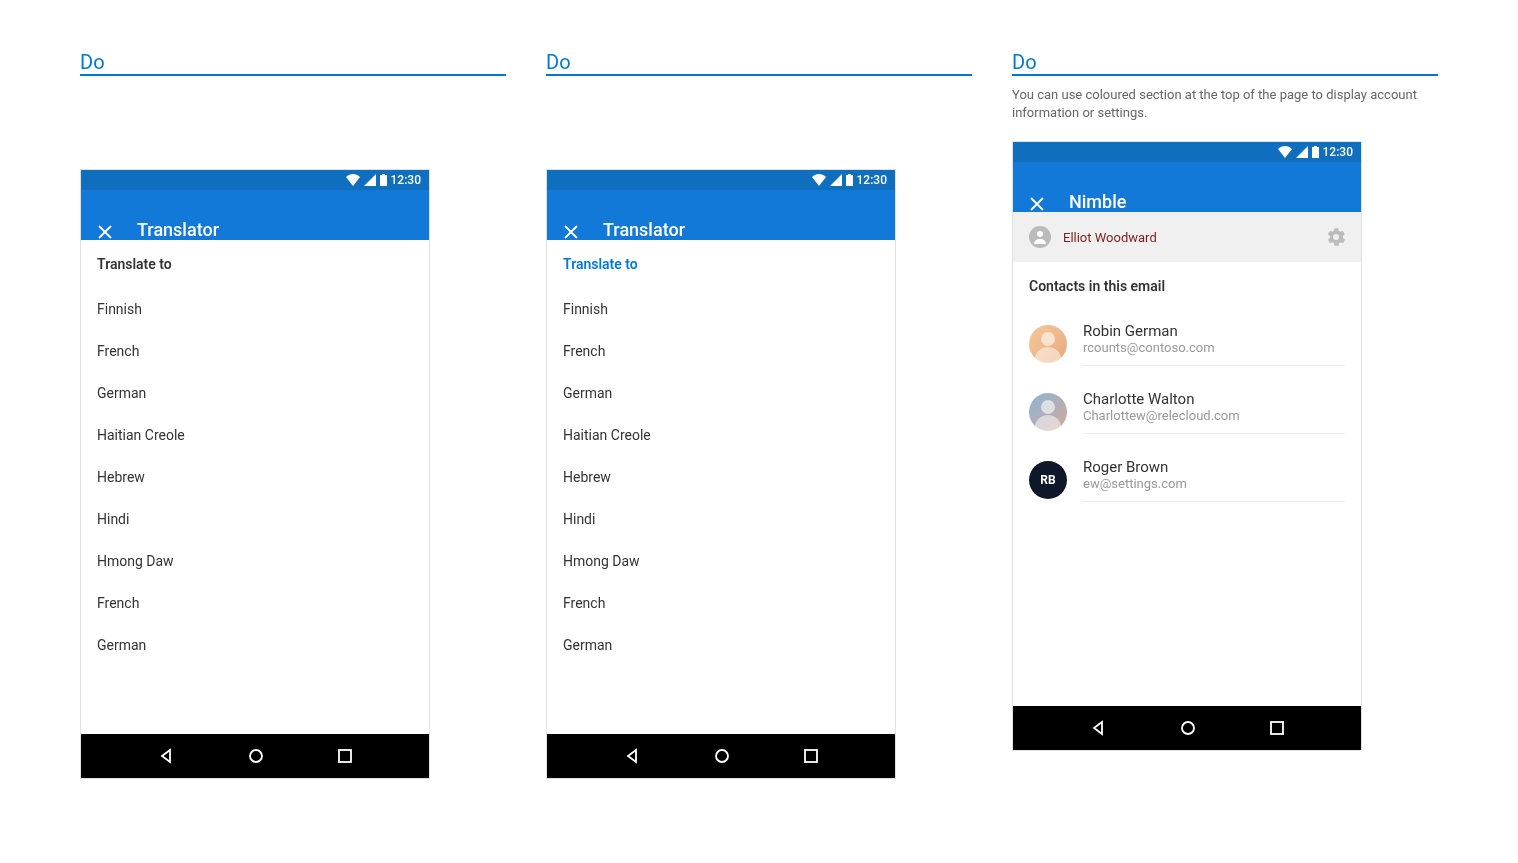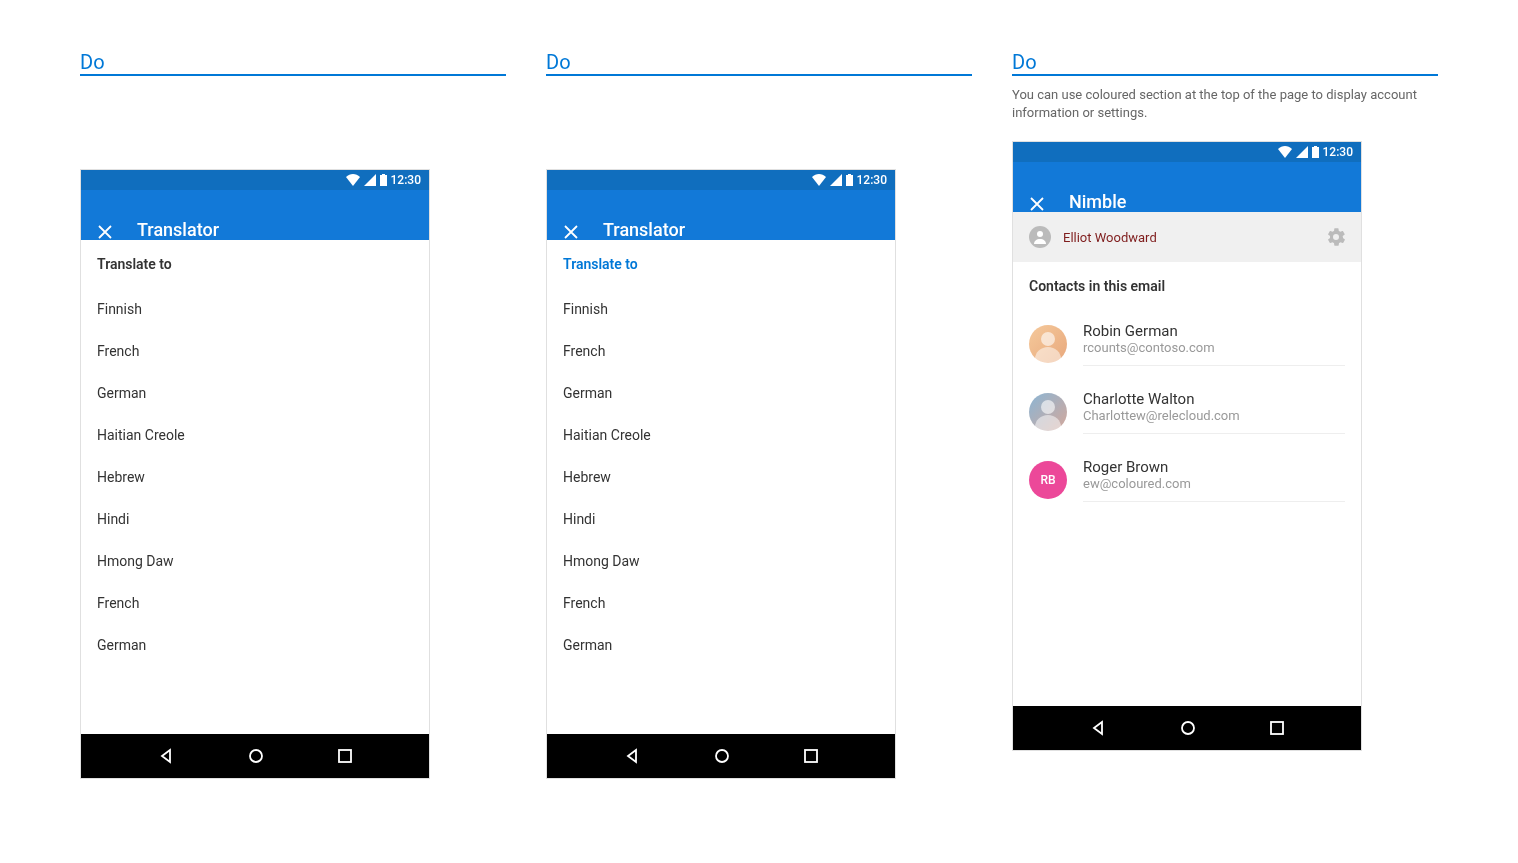--- a/index.html
+++ b/index.html
@@ -136,21 +136,21 @@
       display: flex;
       align-items: center;
       justify-content: center;
       color: #fff;
       font-size: 12px;
       font-weight: 500;
       flex-shrink: 0;
     }
     .contact-avatar.photo1 { background: linear-gradient(135deg, #f5c99b, #e8a87c); }
     .contact-avatar.photo2 { background: linear-gradient(135deg, #8bb5d4, #d4a89b); }
-    .contact-avatar.initials { background: #ec4899; }
+    .contact-avatar.initials { background: #0f172a; font-weight: bold; }
     .contact-info { 
       flex: 1; 
       border-bottom: 1px solid #eee;
       padding-bottom: 10px;
       min-height: 44px;
     }
     .contact-name {
       font-size: 15px;
       color: #333;
     }
@@ -370,21 +370,21 @@
         </div>
         <div class="contact-info">
           <div class="contact-name">Charlotte Walton</div>
           <div class="contact-email">Charlottew@relecloud.com</div>
         </div>
       </div>
       <div class="contact-row">
         <div class="contact-avatar initials">RB</div>
         <div class="contact-info">
           <div class="contact-name">Roger Brown</div>
-          <div class="contact-email">ew@coloured.com</div>
+          <div class="contact-email">ew@settings.com</div>
         </div>
       </div>
     </div>
     <div class="nav-bar">
       <span class="nav-button">
         <svg width="16" height="16" viewBox="0 0 16 16">
             <path fill="none" stroke="#fff" stroke-width="1.8" d="M12 2L4 8l8 6z"></path>
           </svg>
       </span>
       <span class="nav-button">

